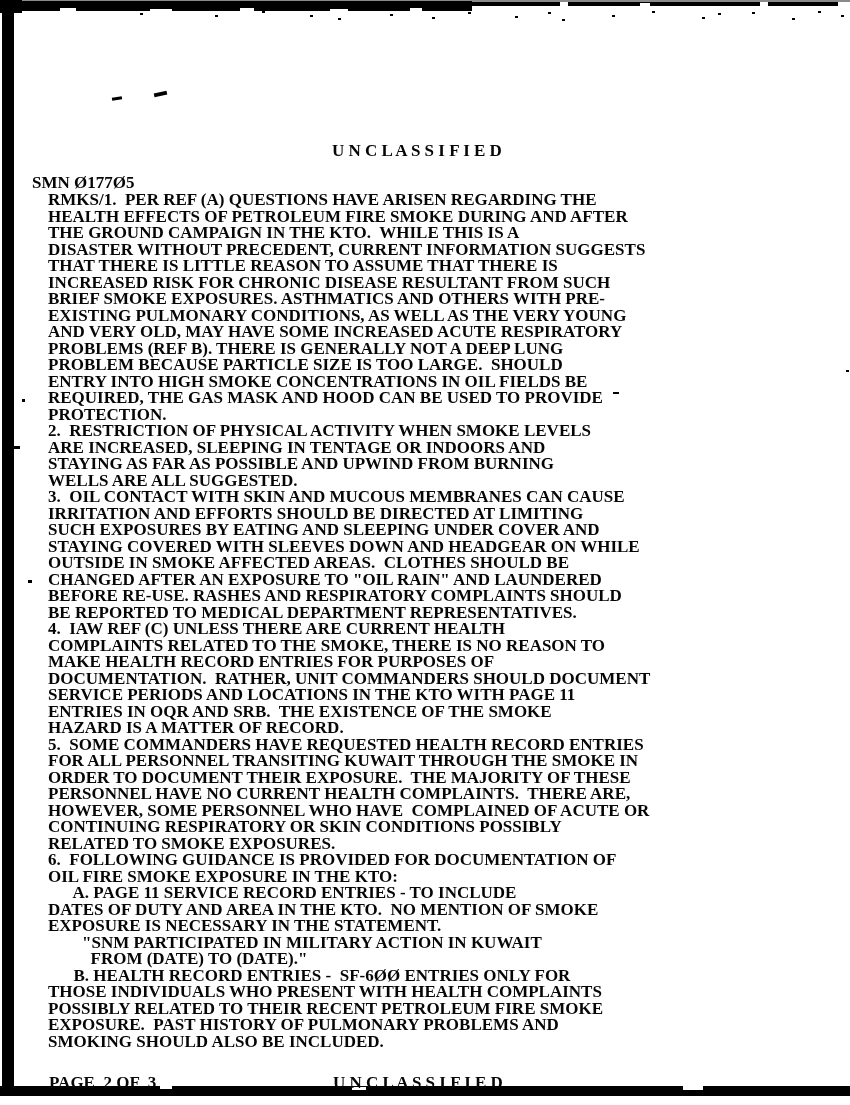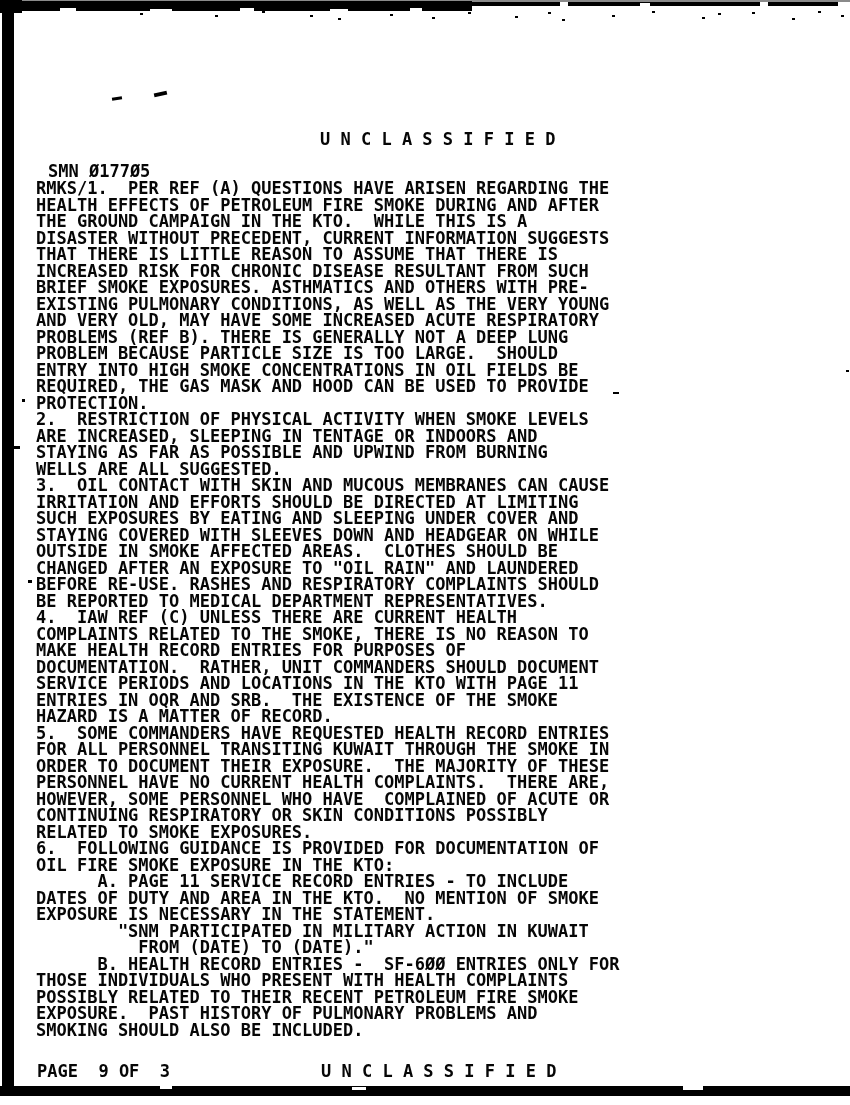--- a/index.html
+++ b/index.html
@@ -12,24 +12,25 @@
     font-family: "DejaVu Sans Mono", "Liberation Mono", monospace;
     font-weight: 700;
     color: #060606;
   }
   .txt {
     position: absolute;
     white-space: pre;
     font-size: 17px;
     line-height: 16.5px;
     letter-spacing: 0px;
-    margin: 0;
+    margin: 12px;
+    font-family: Liberation Serif, serif;
   }
   .classification-top    { left: 320px; top: 131px; }
-  .message-number        { left: 48px;  top: 163px; }
+  .message-number        { left: 20px;  top: 163px; }
   .message-body          { left: 36px;  top: 180px; }
   .footer-page           { left: 37px;  top: 1063px; }
   .classification-bottom { left: 321px; top: 1063px; }
 
   
   .bar { position: absolute; background: #000; }
   .top-bar        { left: 0;   top: 1px;    width: 472px; height: 10px; }
   .top-bar-thin   { left: 470px; top: 2px;  width: 368px; height: 4px; }
   .left-bar       { left: 2px; top: 0;      width: 12px;  height: 1086px; }
   .corner-blob    { left: 0;   top: 0;      width: 22px;  height: 13px; }
@@ -150,17 +151,17 @@
 DATES OF DUTY AND AREA IN THE KTO.  NO MENTION OF SMOKE
 EXPOSURE IS NECESSARY IN THE STATEMENT.
         "SNM PARTICIPATED IN MILITARY ACTION IN KUWAIT
           FROM (DATE) TO (DATE)."
       B. HEALTH RECORD ENTRIES -  SF-6ØØ ENTRIES ONLY FOR
 THOSE INDIVIDUALS WHO PRESENT WITH HEALTH COMPLAINTS
 POSSIBLY RELATED TO THEIR RECENT PETROLEUM FIRE SMOKE
 EXPOSURE.  PAST HISTORY OF PULMONARY PROBLEMS AND
 SMOKING SHOULD ALSO BE INCLUDED.</pre>
 
-  <div class="txt footer-page">PAGE  9 OF  3</div>
+  <div class="txt footer-page">PAGE  2 OF  3</div>
 
   <div class="txt classification-bottom">U N C L A S S I F I E D</div>
 
 </div>
 
 </body></html>

